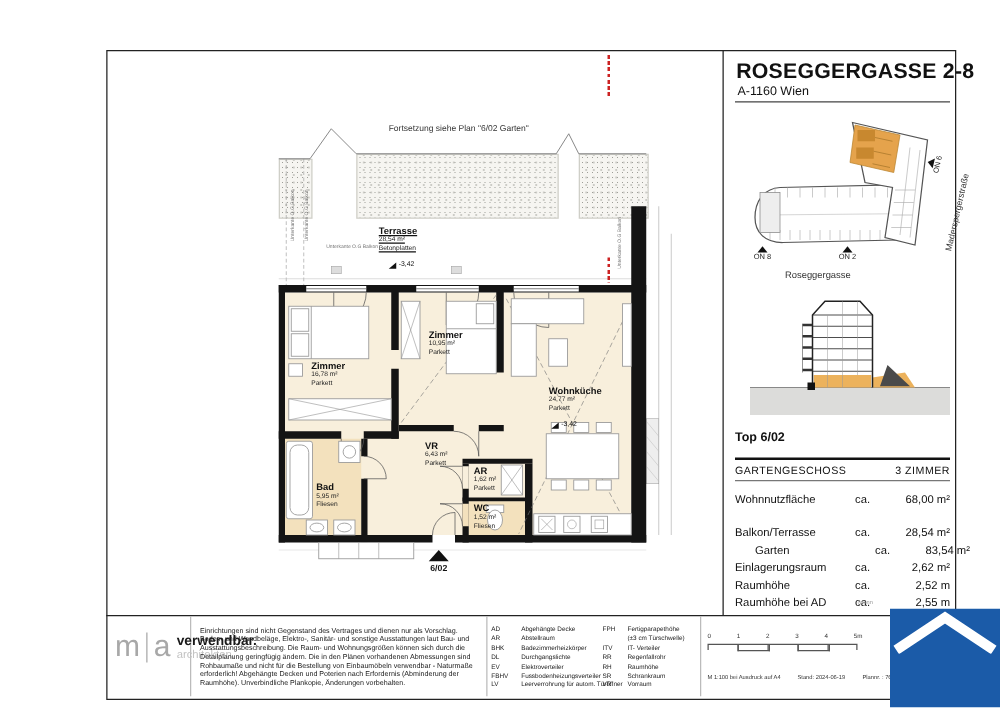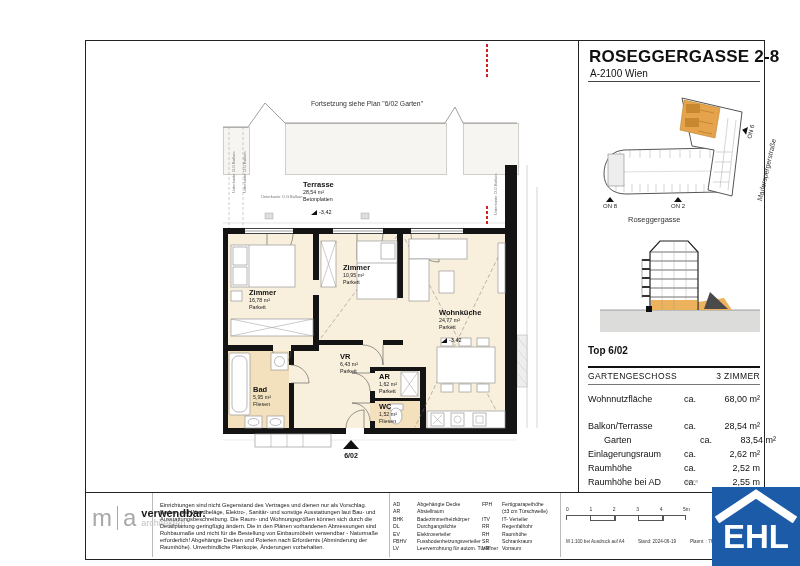--- a/index.html
+++ b/index.html
@@ -67,21 +67,21 @@
 </head>
 <body>
 
 <div class="sheet">
 
   <div class="frame"></div>
   <div class="vdiv"></div>
   <div class="hdiv"></div>
 
   <div class="rp-title">ROSEGGERGASSE 2-8</div>
-  <div class="rp-sub">A-2100 Wien</div>
+  <div class="rp-sub">A-1160 Wien</div>
   <div class="rule" style="left:588px;top:81px;width:172px;height:1px;"></div>
 
   <svg class="abs" style="left:596px;top:88px;" width="170" height="135" viewBox="0 0 170 135">
     <path d="M30,106 L122,104 L118,60 L28,62 C14,63 8,74 8,86 C8,98 16,106 30,106 Z" fill="#fff" stroke="#555" stroke-width="1"></path>
     <path d="M14,84 L120,83" stroke="#bbb" stroke-width="0.5"></path>
     <path d="M20,96 V104 M28,96 V104 M36,96 V104 M44,96 V104 M52,96 V104 M60,96 V104 M68,96 V104 M76,96 V104 M84,96 V104 M92,96 V104 M100,96 V104 M108,96 V104 M116,96 V104" stroke="#aaa" stroke-width="0.5"></path>
     <path d="M24,62 V70 M34,62 V70 M44,62 V70 M54,62 V70 M64,62 V70 M74,62 V70 M84,62 V70 M94,62 V70 M104,62 V70 M114,62 V70" stroke="#aaa" stroke-width="0.5"></path>
     <rect x="12" y="66" width="16" height="32" fill="#eee" stroke="#888" stroke-width="0.6"></rect>
     <path d="M86,10 L146,24 L136,108 L112,102 L118,62 L96,58 Z" fill="#fff" stroke="#555" stroke-width="1"></path>
     <path d="M132,30 L124,100 M140,32 L132,102" stroke="#aaa" stroke-width="0.5"></path>
@@ -277,21 +277,21 @@
         <path d="M16,224 L98,241 M16,241 L98,224"></path>
         <path d="M106,146 L121,192 M106,192 L121,146"></path>
         <path d="M186,277 L203,301 M186,301 L203,277"></path>
         <path d="M218,320 L227,329 M218,329 L227,320"></path>
         <circle cx="242.5" cy="324.5" r="3.5"></circle>
         <rect x="261" y="321" width="7" height="7"></rect>
         <path d="M56,339 V352 M72,339 V352 M88,339 V352"></path>
       </g>
     </svg>
 
-    <div class="rlabel" style="left:88px;top:85px;">
+    <div class="rlabel" style="left:88px;top:85px;text-decoration:underline;">
       <div class="rn">Terrasse</div>
       <div class="ra">28,54 m²</div>
       <div class="rf">Betonplatten</div>
     </div>
     <div class="lvl" style="left:96px;top:114px;">
         <i class="flg"></i>
         <span>-3,42</span>
       </div>
 
     <div class="rlabel" style="left:34px;top:193px;">
@@ -452,16 +452,15 @@
   </div>
 
   <div class="ftxt" style="left:566px;">M 1:100 bei Ausdruck auf A4</div>
   <div class="ftxt" style="left:638px;">Stand: 2024-06-19</div>
   <div class="ftxt" style="left:690px;">Plannr. : 760 T 622A</div>
 
   <div class="ehl">
     <svg width="88" height="36" viewBox="0 0 88 36">
       <path d="M5,33 L44,7 L83,33" stroke="#fff" stroke-width="8" fill="none"></path>
     </svg>
-    <div class="ehl-text">EHL</div>
   </div>
 
 </div>
 
 </body></html>

